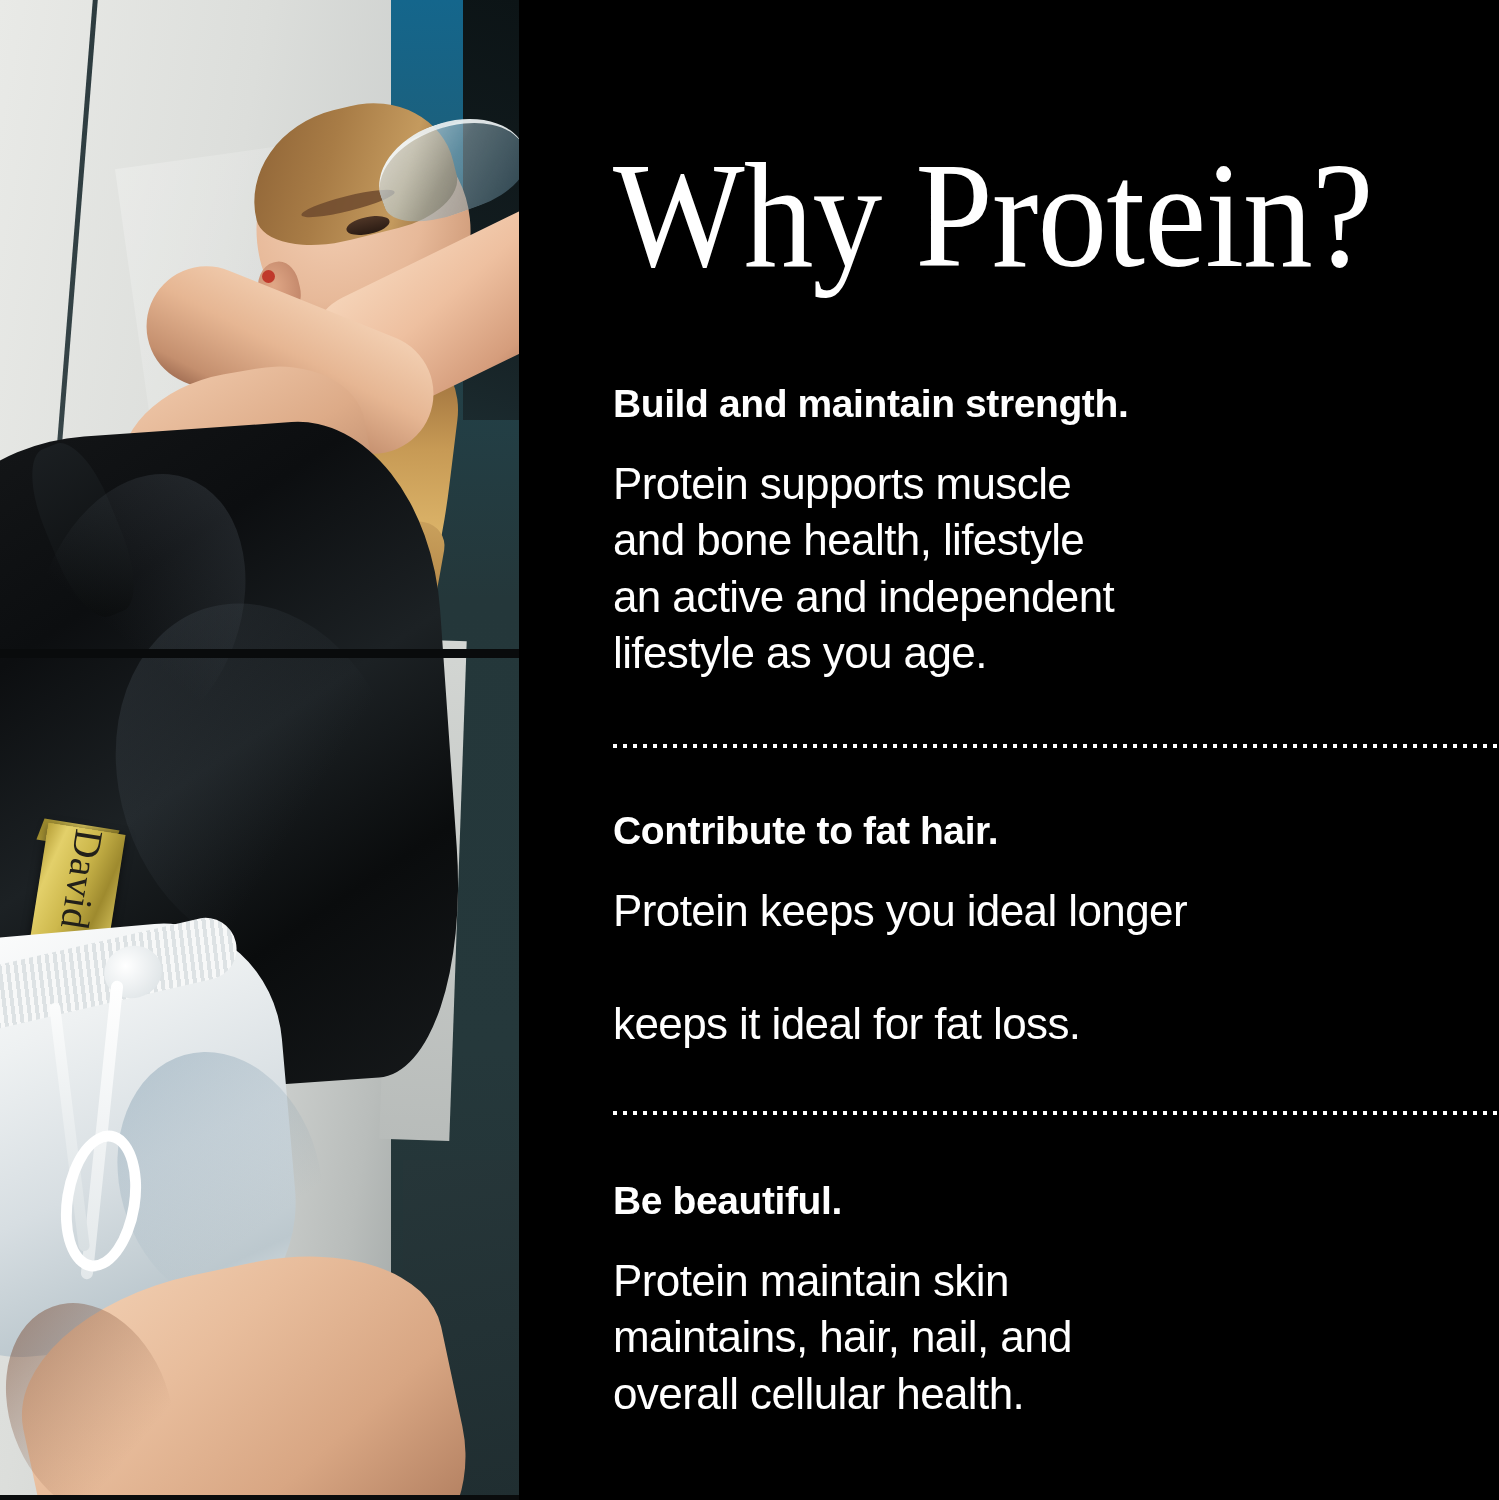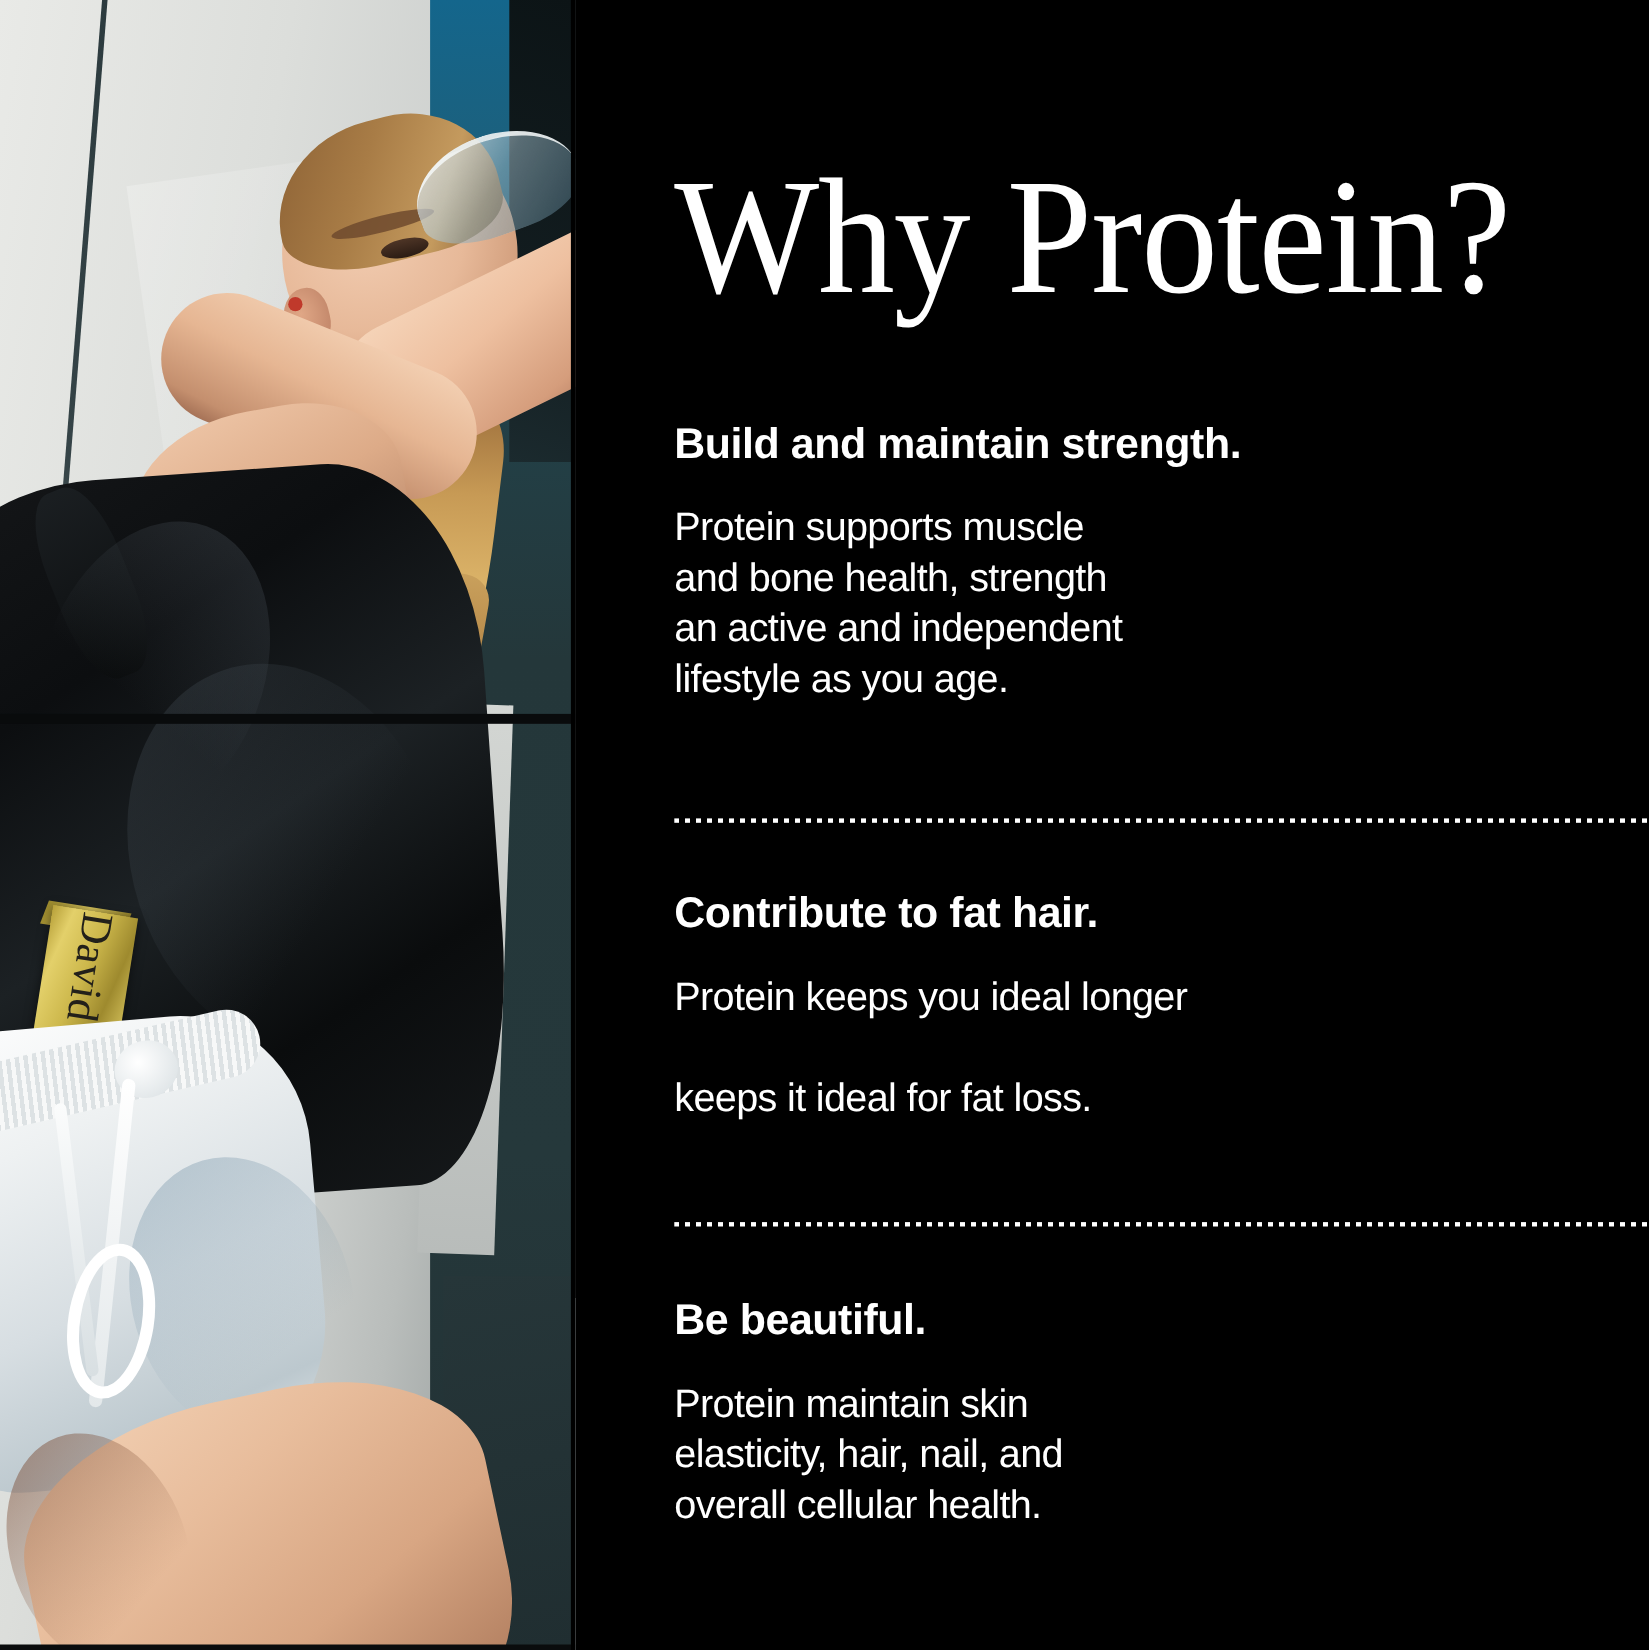--- a/index.html
+++ b/index.html
@@ -372,21 +372,21 @@
     font-weight: 700;
     font-size: 39px;
     line-height: 1.1;
     color: #ffffff;
     letter-spacing: -.4px;
     margin: 0 0 30px 0;
   }
   .sec-body {
     font-family: "Liberation Sans", sans-serif;
     font-weight: 400;
-    font-size: 36px;
+    font-size: 44px;
     line-height: 1.28;
     color: #ffffff;
     letter-spacing: -.6px;
     margin: 0;
   }
   .divider {
     position: absolute;
     left: 90px;
     right: 0;
     height: 4px;
@@ -452,21 +452,21 @@
   </div>
 
   <div class="content-panel">
 
     <div class="headline">Why Protein?</div>
 
     <div class="section section-1">
       <p class="sec-title">Build and maintain strength.</p>
       <p class="sec-body">
         <span>Protein supports muscle</span><br>
-        <span>and bone health, strength</span><br>
+        <span>and bone health, lifestyle</span><br>
         <span>an active and independent</span><br>
         <span>lifestyle as you age.</span>
       </p>
     </div>
 
     <div class="divider divider-1"></div>
 
     <div class="section section-2">
       <p class="sec-title">Contribute to fat hair.</p>
       <p class="sec-body">
@@ -475,19 +475,19 @@
         <span>keeps it ideal for fat loss.</span>
       </p>
     </div>
 
     <div class="divider divider-2"></div>
 
     <div class="section section-3">
       <p class="sec-title">Be beautiful.</p>
       <p class="sec-body">
         <span>Protein maintain skin</span><br>
-        <span>elasticity, hair, nail, and</span><br>
+        <span>maintains, hair, nail, and</span><br>
         <span>overall cellular health.</span>
       </p>
     </div>
 
   </div>
 </div>
 
 </body></html>

